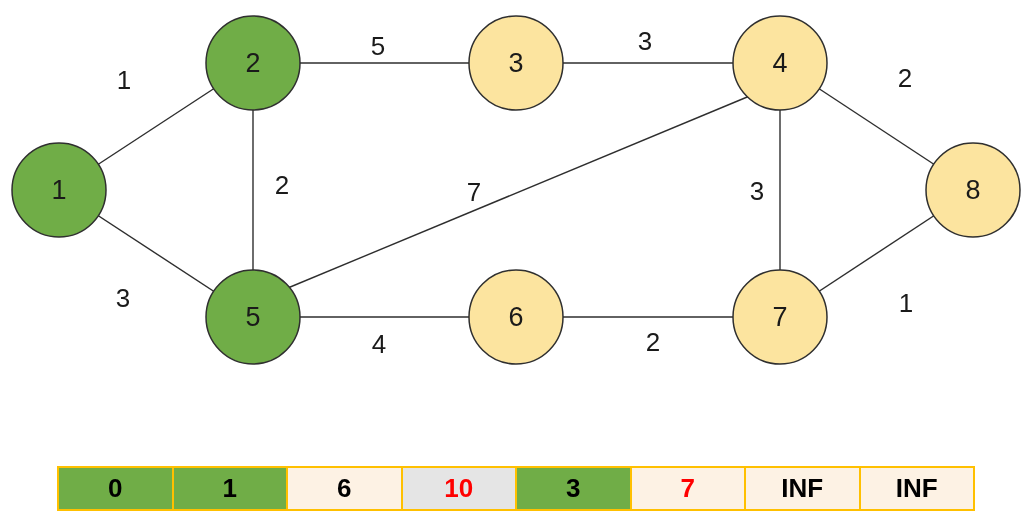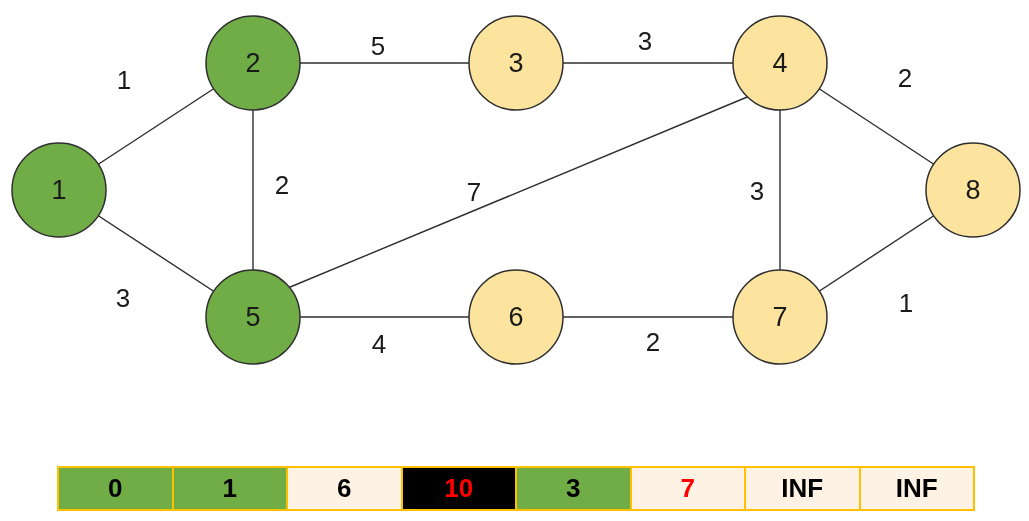--- a/index.html
+++ b/index.html
@@ -122,21 +122,21 @@
 <div id="dist-table" style="border-color: rgb(255, 192, 0);">
     <div class="cell" style="background: rgb(112, 173, 71); border-right-color: rgb(255, 192, 0); color: rgb(0, 0, 0);">
       <span>0</span>
     </div>
     <div class="cell" style="background: rgb(112, 173, 71); border-right-color: rgb(255, 192, 0); color: rgb(0, 0, 0);">
       <span>1</span>
     </div>
     <div class="cell" style="background: rgb(253, 242, 228); border-right-color: rgb(255, 192, 0); color: rgb(0, 0, 0);">
       <span>6</span>
     </div>
-    <div class="cell" style="background: #000000; border-right-color: rgb(255, 192, 0); color: rgb(255, 0, 0);">
+    <div class="cell" style="background: #e5e5e5; border-right-color: rgb(255, 192, 0); color: rgb(255, 0, 0);">
       <span>10</span>
     </div>
     <div class="cell" style="background: rgb(112, 173, 71); border-right-color: rgb(255, 192, 0); color: rgb(0, 0, 0);">
       <span>3</span>
     </div>
     <div class="cell" style="background: rgb(253, 242, 228); border-right-color: rgb(255, 192, 0); color: rgb(255, 0, 0);">
       <span>7</span>
     </div>
     <div class="cell" style="background: rgb(253, 242, 228); border-right-color: rgb(255, 192, 0); color: rgb(0, 0, 0);">
       <span>INF</span>

